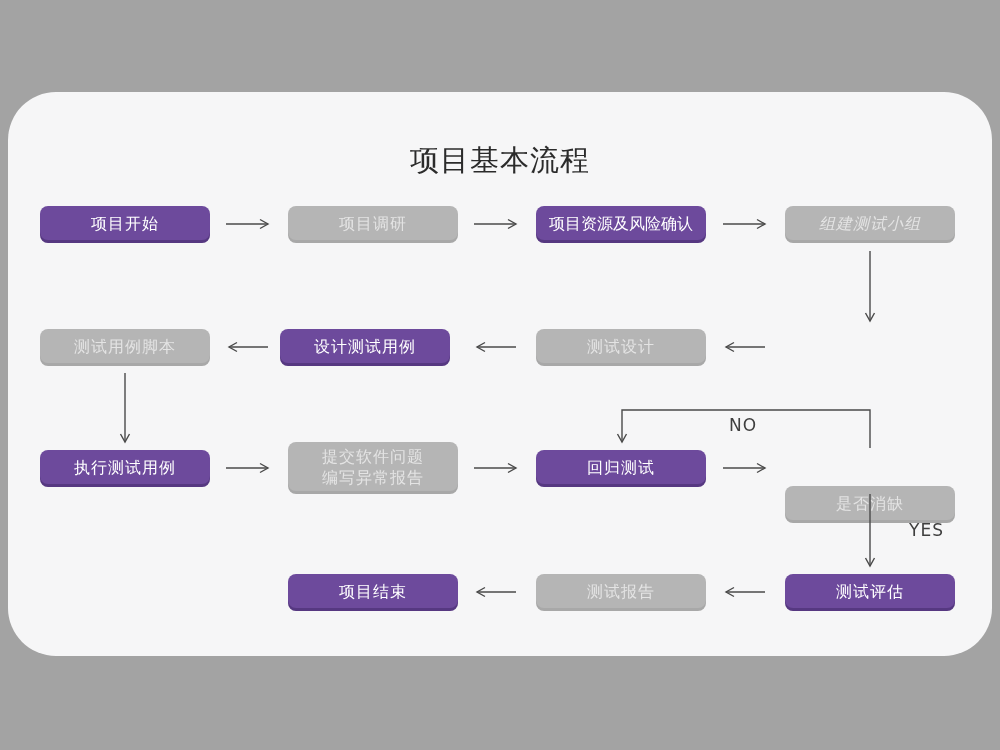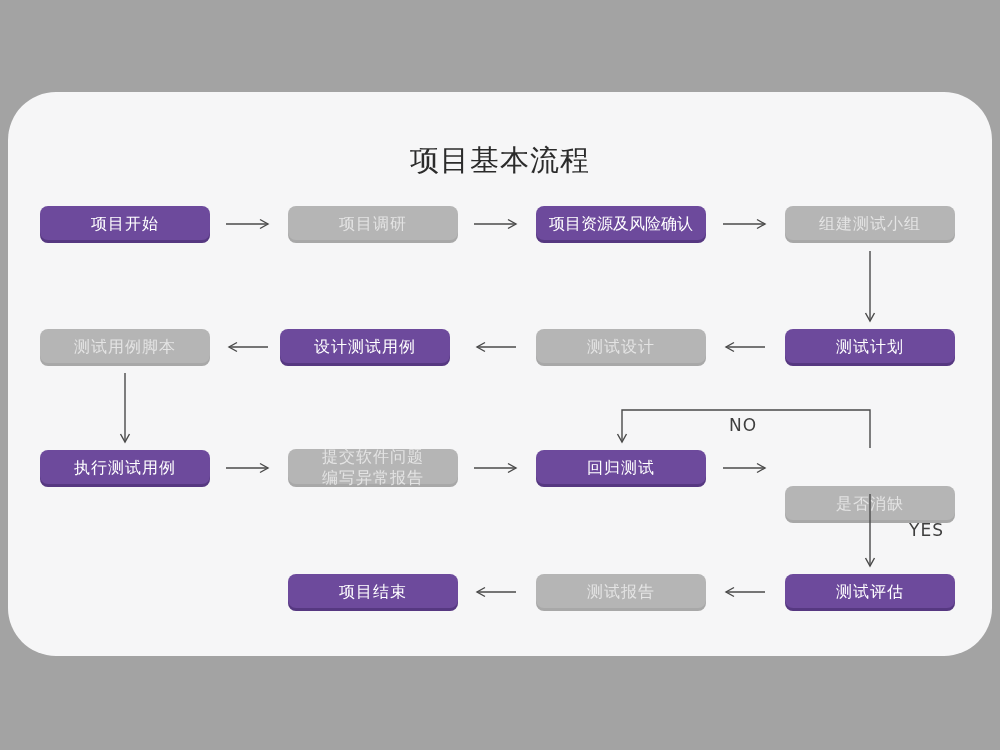--- a/index.html
+++ b/index.html
@@ -21,21 +21,21 @@
     font-size:16px;line-height:1.3;letter-spacing:1px;box-sizing:border-box;
   }
   .node.purple{
     background:#6d4a9c;color:#ffffff;
     box-shadow:inset 0 -3px 0 rgba(30,10,60,0.28);
   }
   .node.gray{
     background:#b5b5b5;color:#e4e4e4;
     box-shadow:inset 0 -3px 0 rgba(0,0,0,0.07);
   }
-  .node.tall{height:38px;margin-top:7px;}
+  .node.tall{height:52px;}
   .edges{position:absolute;left:0;top:0;width:1000px;height:750px;pointer-events:none;}
   .edge-label{
     position:absolute;font-size:17px;color:#3f3f3f;letter-spacing:1px;
   }
 </style>
 </head>
 <body>
 
 <div class="stage">
 
@@ -45,35 +45,32 @@
 
   <div class="node purple" style="left:40px;top:206px;">
       <span>项目开始</span>
     </div>
   <div class="node gray" style="left:288px;top:206px;">
       <span>项目调研</span>
     </div>
   <div class="node purple" style="left:536px;top:206px;letter-spacing:0;">
       <span>项目资源及风险确认</span>
     </div>
-  <div class="node gray" style="left:785px;top:206px;">
+  <div class="node gray" style="left:785px;top:206px;font-style:italic;">
       <span>组建测试小组</span>
     </div>
 
   <div class="node gray" style="left:40px;top:329px;">
       <span>测试用例脚本</span>
     </div>
   <div class="node purple" style="left:280px;top:329px;">
       <span>设计测试用例</span>
     </div>
   <div class="node gray" style="left:536px;top:329px;">
       <span>测试设计</span>
-    </div>
-  <div class="node purple" style="left:785px;top:329px;">
-      <span>测试计划</span>
     </div>
 
   <div class="node purple" style="left:40px;top:450px;">
       <span>执行测试用例</span>
     </div>
   <div class="node gray tall" style="left:288px;top:442px;">
     <span>提交软件问题</span>
     <span>编写异常报告</span>
   </div>
   <div class="node purple" style="left:536px;top:450px;">

